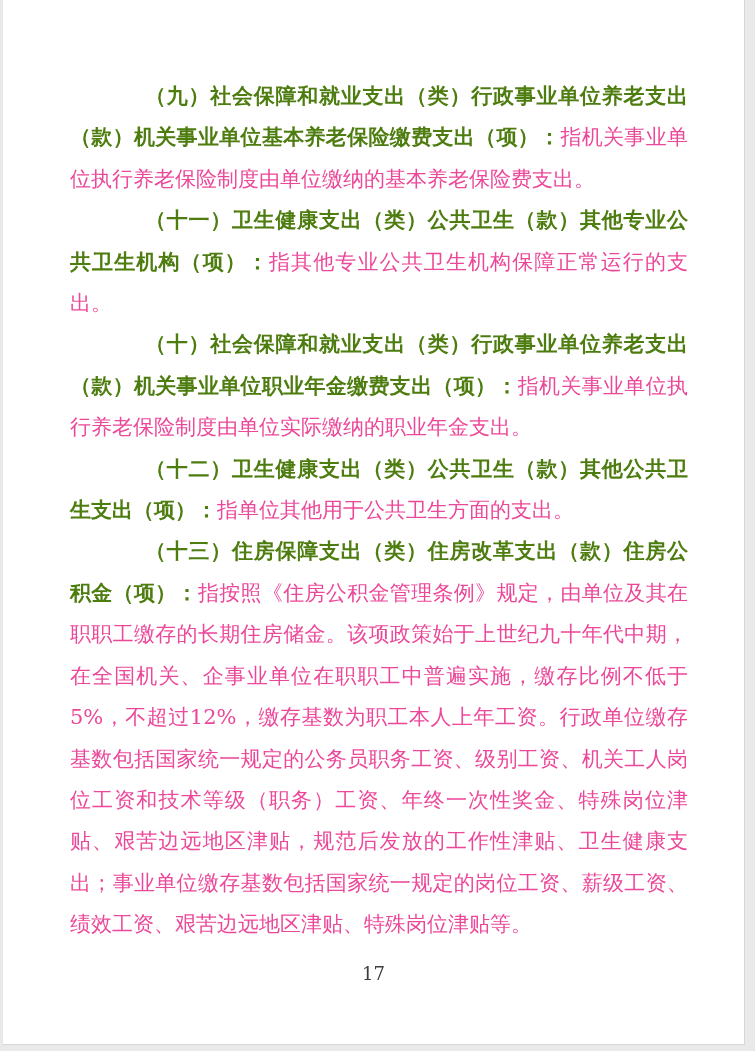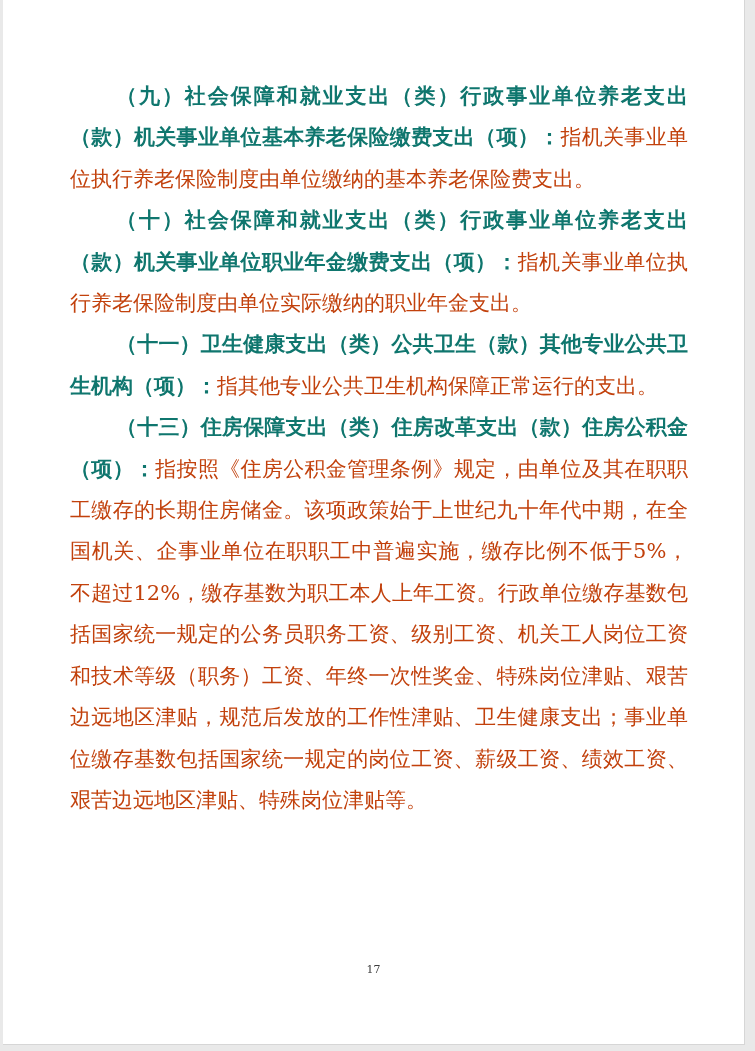--- a/index.html
+++ b/index.html
@@ -35,48 +35,50 @@
     margin: 0;
     text-indent: 46px;
     font-size: 21px;
     line-height: 41.4px;
     color: #1d1d1d;
     font-family: "DejaVu Serif", serif;
   }
   .head {
     font-family: "DejaVu Sans", sans-serif;
     font-weight: 700;
-    color: #0f766e;
+    color: #4d7c0f;
+    margin-left: 29px;
   }
   .bodytext {
     font-family: "DejaVu Serif", serif;
     font-weight: 400;
-    color: #c2410c;
+    color: #ec4899;
   }
   
   .para.tight .head {
     letter-spacing: -1.2px;
   }
   .pagenum {
     position: absolute;
     left: 0;
     right: 0;
     top: 963px;
     text-align: center;
-    font-size: 11px;
+    font-size: 18px;
     font-family: "DejaVu Serif", serif;
     color: #3c3c3c;
   }
 </style>
 </head>
 <body>
 
 <div class="stage">
   <div class="sheet">
     <div class="textblock">
       <p class="para"><span class="head">（九）社会保障和就业支出（类）行政事业单位养老支出（款）机关事业单位基本养老保险缴费支出（项）：</span><span class="bodytext">指机关事业单位执行养老保险制度由单位缴纳的基本养老保险费支出。</span></p>
+      <p class="para"><span class="head">（十一）卫生健康支出（类）公共卫生（款）其他专业公共卫生机构（项）：</span><span class="bodytext">指其他专业公共卫生机构保障正常运行的支出。</span></p>
       <p class="para"><span class="head">（十）社会保障和就业支出（类）行政事业单位养老支出（款）机关事业单位职业年金缴费支出（项）：</span><span class="bodytext">指机关事业单位执行养老保险制度由单位实际缴纳的职业年金支出。</span></p>
-      <p class="para"><span class="head">（十一）卫生健康支出（类）公共卫生（款）其他专业公共卫生机构（项）：</span><span class="bodytext">指其他专业公共卫生机构保障正常运行的支出。</span></p>
+      <p class="para"><span class="head">（十二）卫生健康支出（类）公共卫生（款）其他公共卫生支出（项）：</span><span class="bodytext">指单位其他用于公共卫生方面的支出。</span></p>
       <p class="para"><span class="head">（十三）住房保障支出（类）住房改革支出（款）住房公积金（项）：</span><span class="bodytext">指按照《住房公积金管理条例》规定，由单位及其在职职工缴存的长期住房储金。该项政策始于上世纪九十年代中期，在全国机关、企事业单位在职职工中普遍实施，缴存比例不低于5%，不超过12%，缴存基数为职工本人上年工资。行政单位缴存基数包括国家统一规定的公务员职务工资、级别工资、机关工人岗位工资和技术等级（职务）工资、年终一次性奖金、特殊岗位津贴、艰苦边远地区津贴，规范后发放的工作性津贴、卫生健康支出；事业单位缴存基数包括国家统一规定的岗位工资、薪级工资、绩效工资、艰苦边远地区津贴、特殊岗位津贴等。</span></p>
     </div>
     <div class="pagenum">17</div>
   </div>
 </div>
 
 </body></html>

